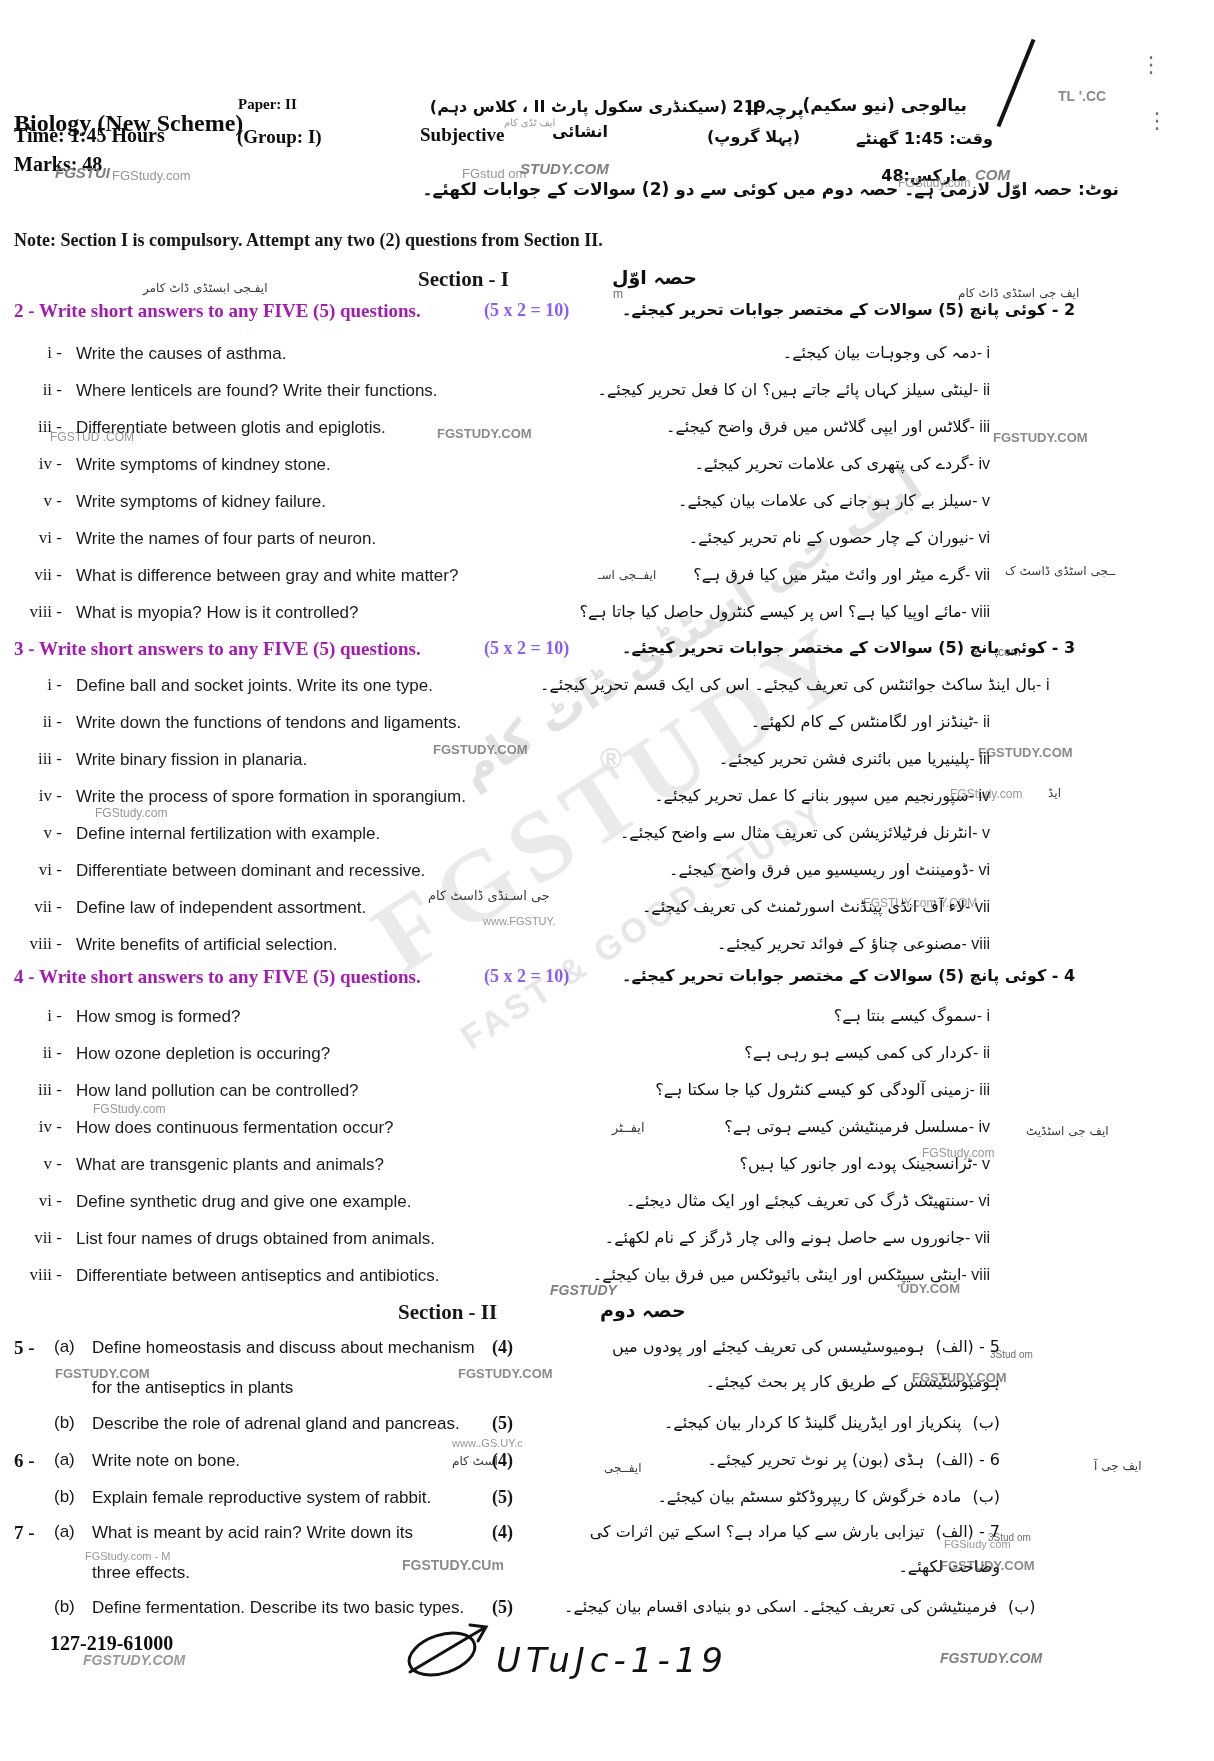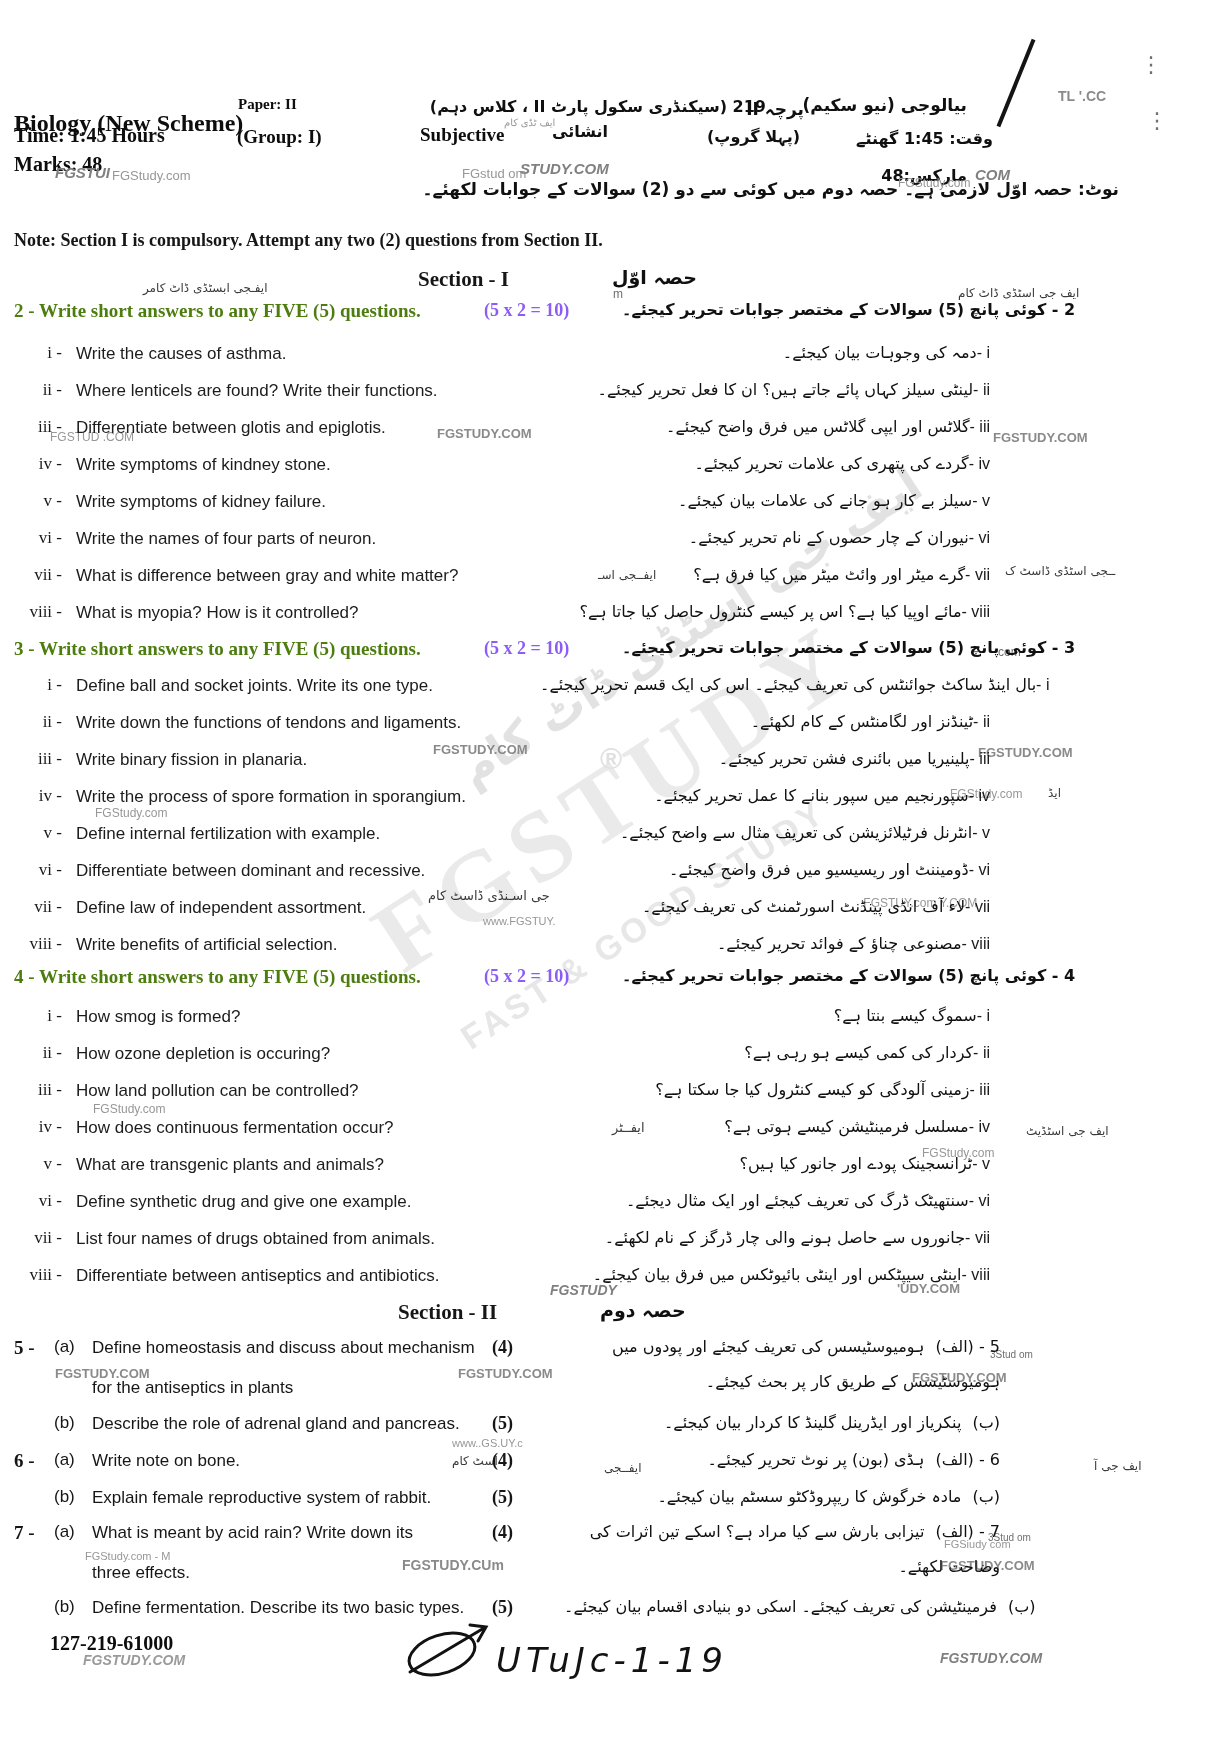--- a/index.html
+++ b/index.html
@@ -9,21 +9,21 @@
   
   .h-serif{font-family:"Liberation Serif",serif;font-weight:bold;color:#0d0d0d;}
   .urdu{font-family:"DejaVu Sans",sans-serif;direction:rtl;unicode-bidi:isolate;white-space:nowrap;color:#101010;}
   .urdu-b{font-weight:bold;}
   
   .note-en{font-family:"Liberation Serif",serif;font-weight:bold;font-size:18px;}
   
   .sec-en{font-family:"Liberation Serif",serif;font-weight:bold;font-size:21px;}
   
   .qhead{position:absolute;left:0;right:0;display:flex;align-items:flex-start;padding:0 214px 0 14px;z-index:3;}
-  .qh-left{flex:none;width:470px;font-family:"Liberation Serif",serif;font-weight:bold;font-size:19px;color:#4d7c0f;}
+  .qh-left{flex:none;width:470px;font-family:"Liberation Serif",serif;font-weight:bold;font-size:19px;color:#a21caf;}
   .qh-marks{flex:none;width:138px;font-family:"Liberation Serif",serif;font-weight:bold;font-size:18px;color:#8b5cf6;}
   .qh-ur{flex:1;font-family:"DejaVu Sans",sans-serif;direction:rtl;text-align:right;font-weight:bold;font-size:16px;white-space:nowrap;color:#101010;}
   .qh-num::after{content:" - ";}
   
   .row{position:absolute;left:0;right:0;display:flex;align-items:flex-start;padding:0 224px 0 0;z-index:3;}
   .en{flex:none;width:540px;display:flex;align-items:flex-start;}
   .rn{flex:none;display:inline-block;width:62px;text-align:right;font-family:"Liberation Serif",serif;font-size:17px;color:#1a1a1a;}
   .rn::after{content:" - ";}
   .et{margin-left:14px;font-size:17px;line-height:1.25;color:#1c1c1c;}
   .ur{flex:1;direction:rtl;text-align:right;font-family:"DejaVu Sans",sans-serif;font-size:16px;white-space:nowrap;color:#101010;}

